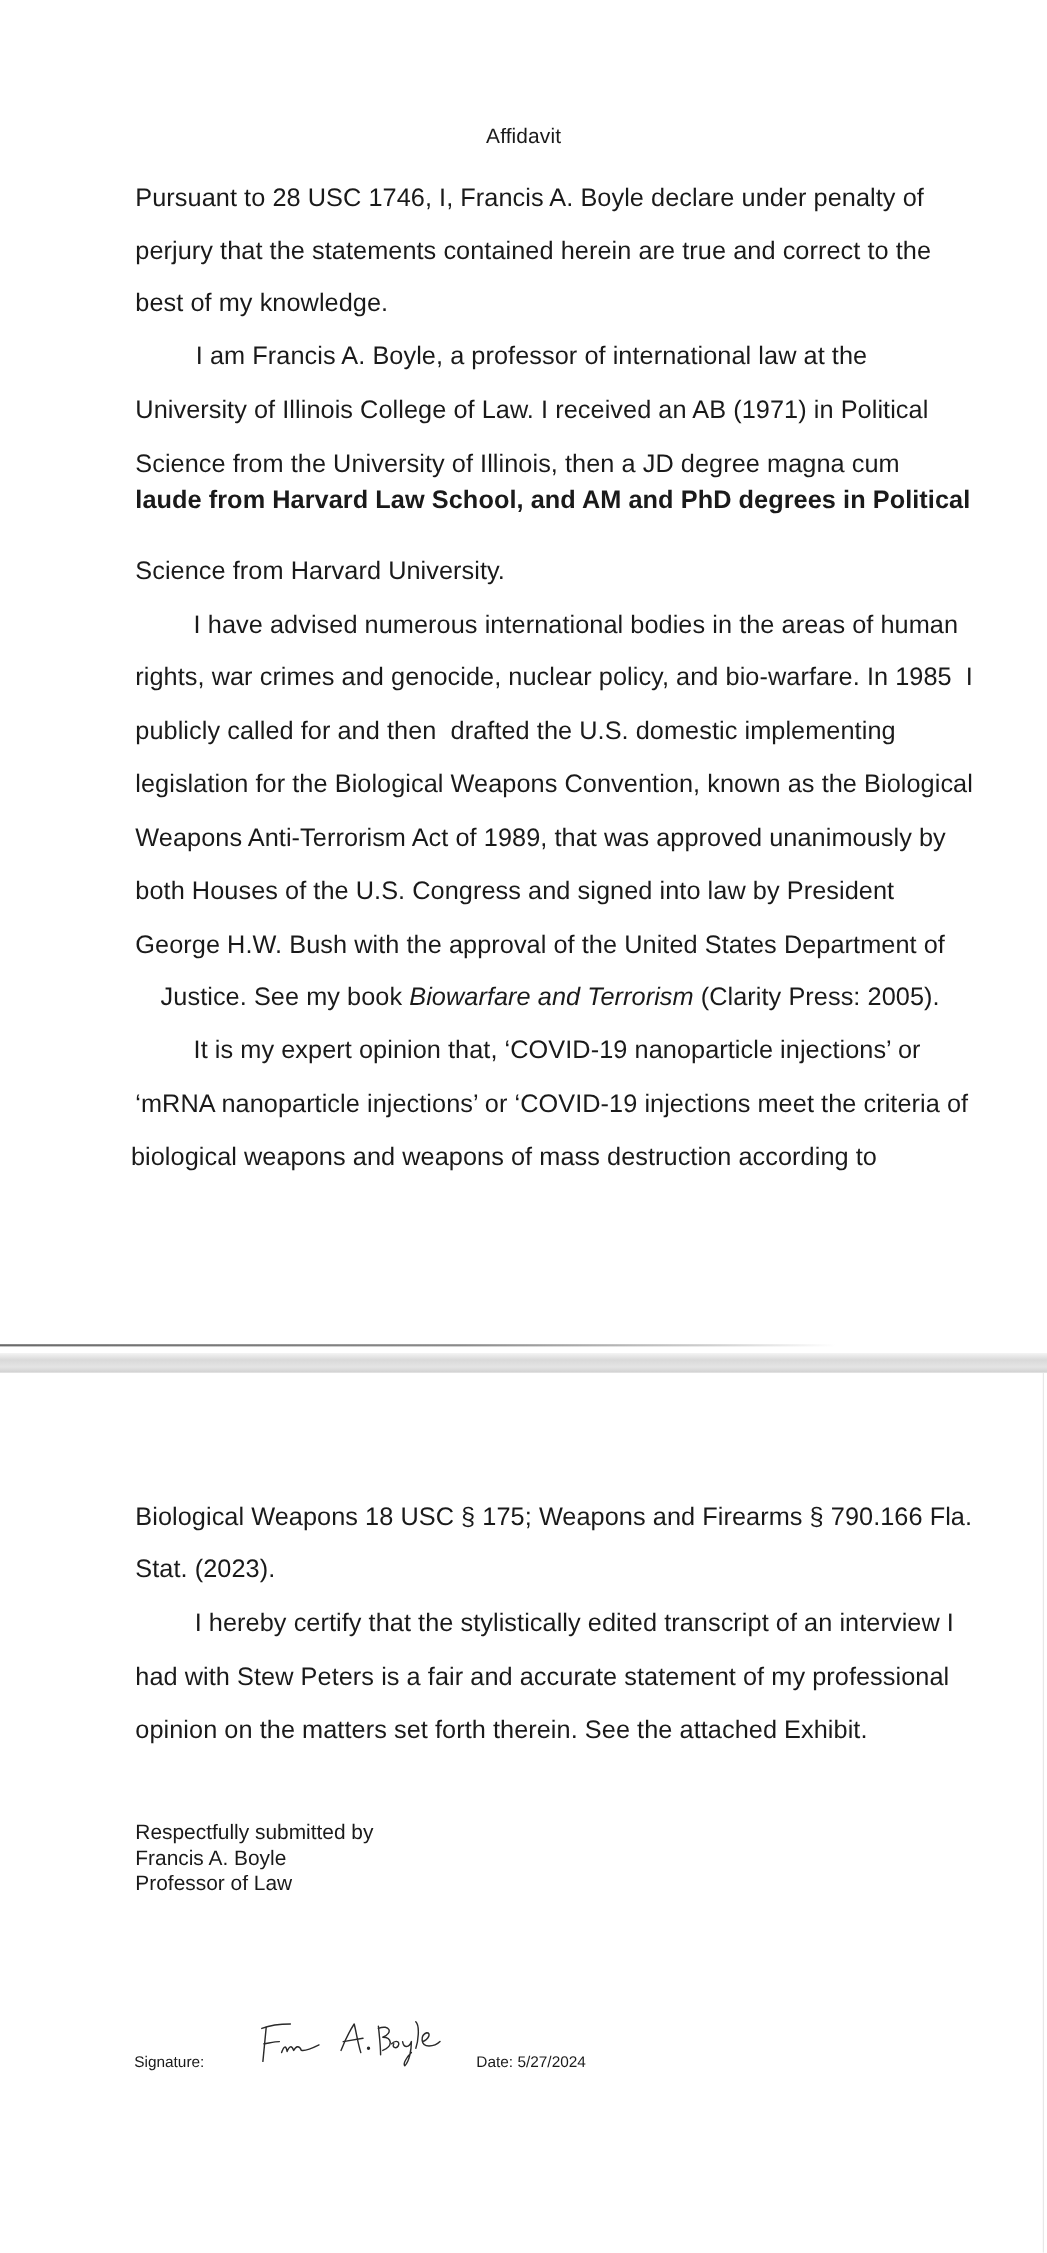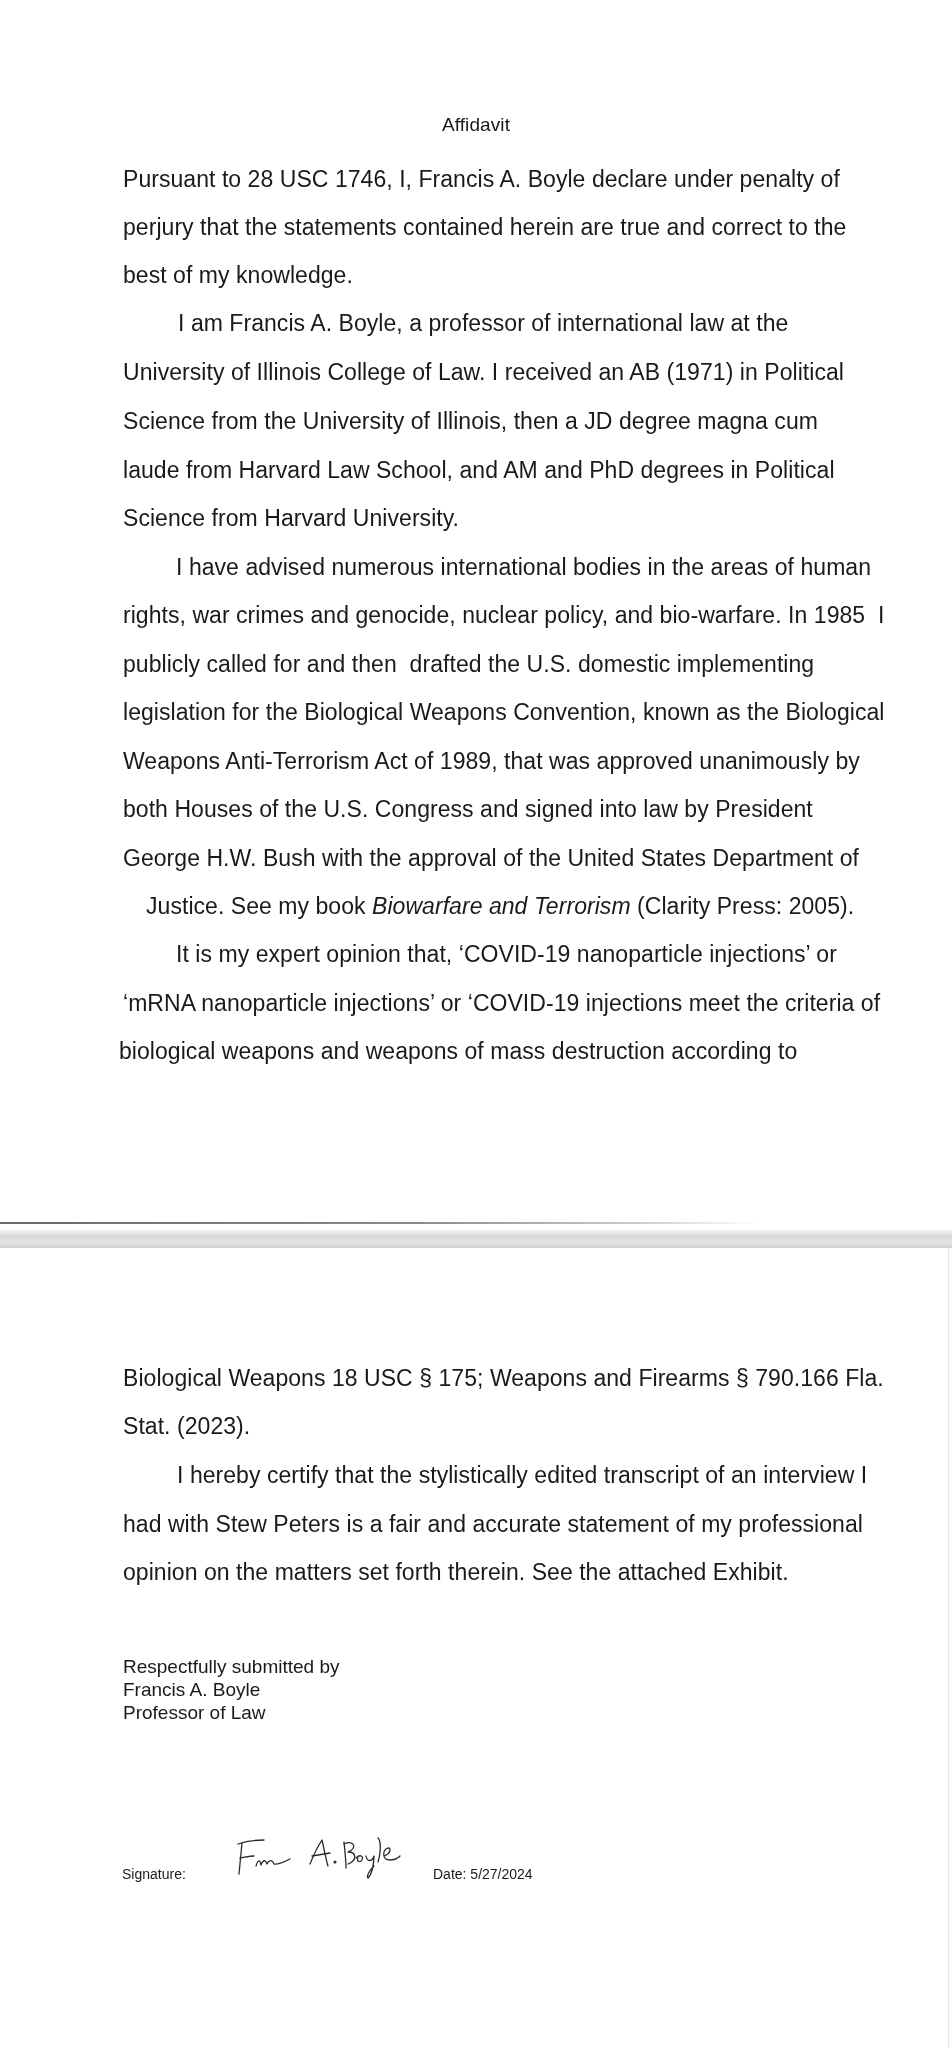--- a/index.html
+++ b/index.html
@@ -98,21 +98,21 @@
 
   <div class="doc-title">Affidavit</div>
 
   <div class="line" style="left:123px; top:166px;">Pursuant to 28 USC 1746, I, Francis A. Boyle declare under penalty of</div>
   <div class="line" style="left:123px; top:214px;">perjury that the statements contained herein are true and correct to the</div>
   <div class="line" style="left:123px; top:262px;">best of my knowledge.</div>
 
   <div class="line" style="left:178px; top:310px;">I am Francis A. Boyle, a professor of international law at the</div>
   <div class="line" style="left:123px; top:359px;">University of Illinois College of Law. I received an AB (1971) in Political</div>
   <div class="line" style="left:123px; top:408px;">Science from the University of Illinois, then a JD degree magna cum</div>
-  <div class="line" style="left:123px; top:457px;">laude from Harvard Law School, and AM and PhD degrees in Political</div>
+  <div class="line" style="left:123px; top:441px;font-weight:bold;">laude from Harvard Law School, and AM and PhD degrees in Political</div>
   <div class="line" style="left:123px; top:505px;">Science from Harvard University.</div>
 
   <div class="line" style="left:176px; top:554px;">I have advised numerous international bodies in the areas of human</div>
   <div class="line" style="left:123px; top:602px;">rights, war crimes and genocide, nuclear policy, and bio-warfare. In 1985  I</div>
   <div class="line" style="left:123px; top:651px;">publicly called for and then  drafted the U.S. domestic implementing</div>
   <div class="line" style="left:123px; top:699px;">legislation for the Biological Weapons Convention, known as the Biological</div>
   <div class="line" style="left:123px; top:748px;">Weapons Anti-Terrorism Act of 1989, that was approved unanimously by</div>
   <div class="line" style="left:123px; top:845px;">George H.W. Bush with the approval of the United States Department of</div>
   <div class="line" style="left:123px; top:796px;">both Houses of the U.S. Congress and signed into law by President</div>
   <div class="line" style="left:123px; top:893px;margin-left:23px;"><span>Justice. See my book </span><em>Biowarfare and Terrorism</em><span> (Clarity Press: 2005).</span></div>

